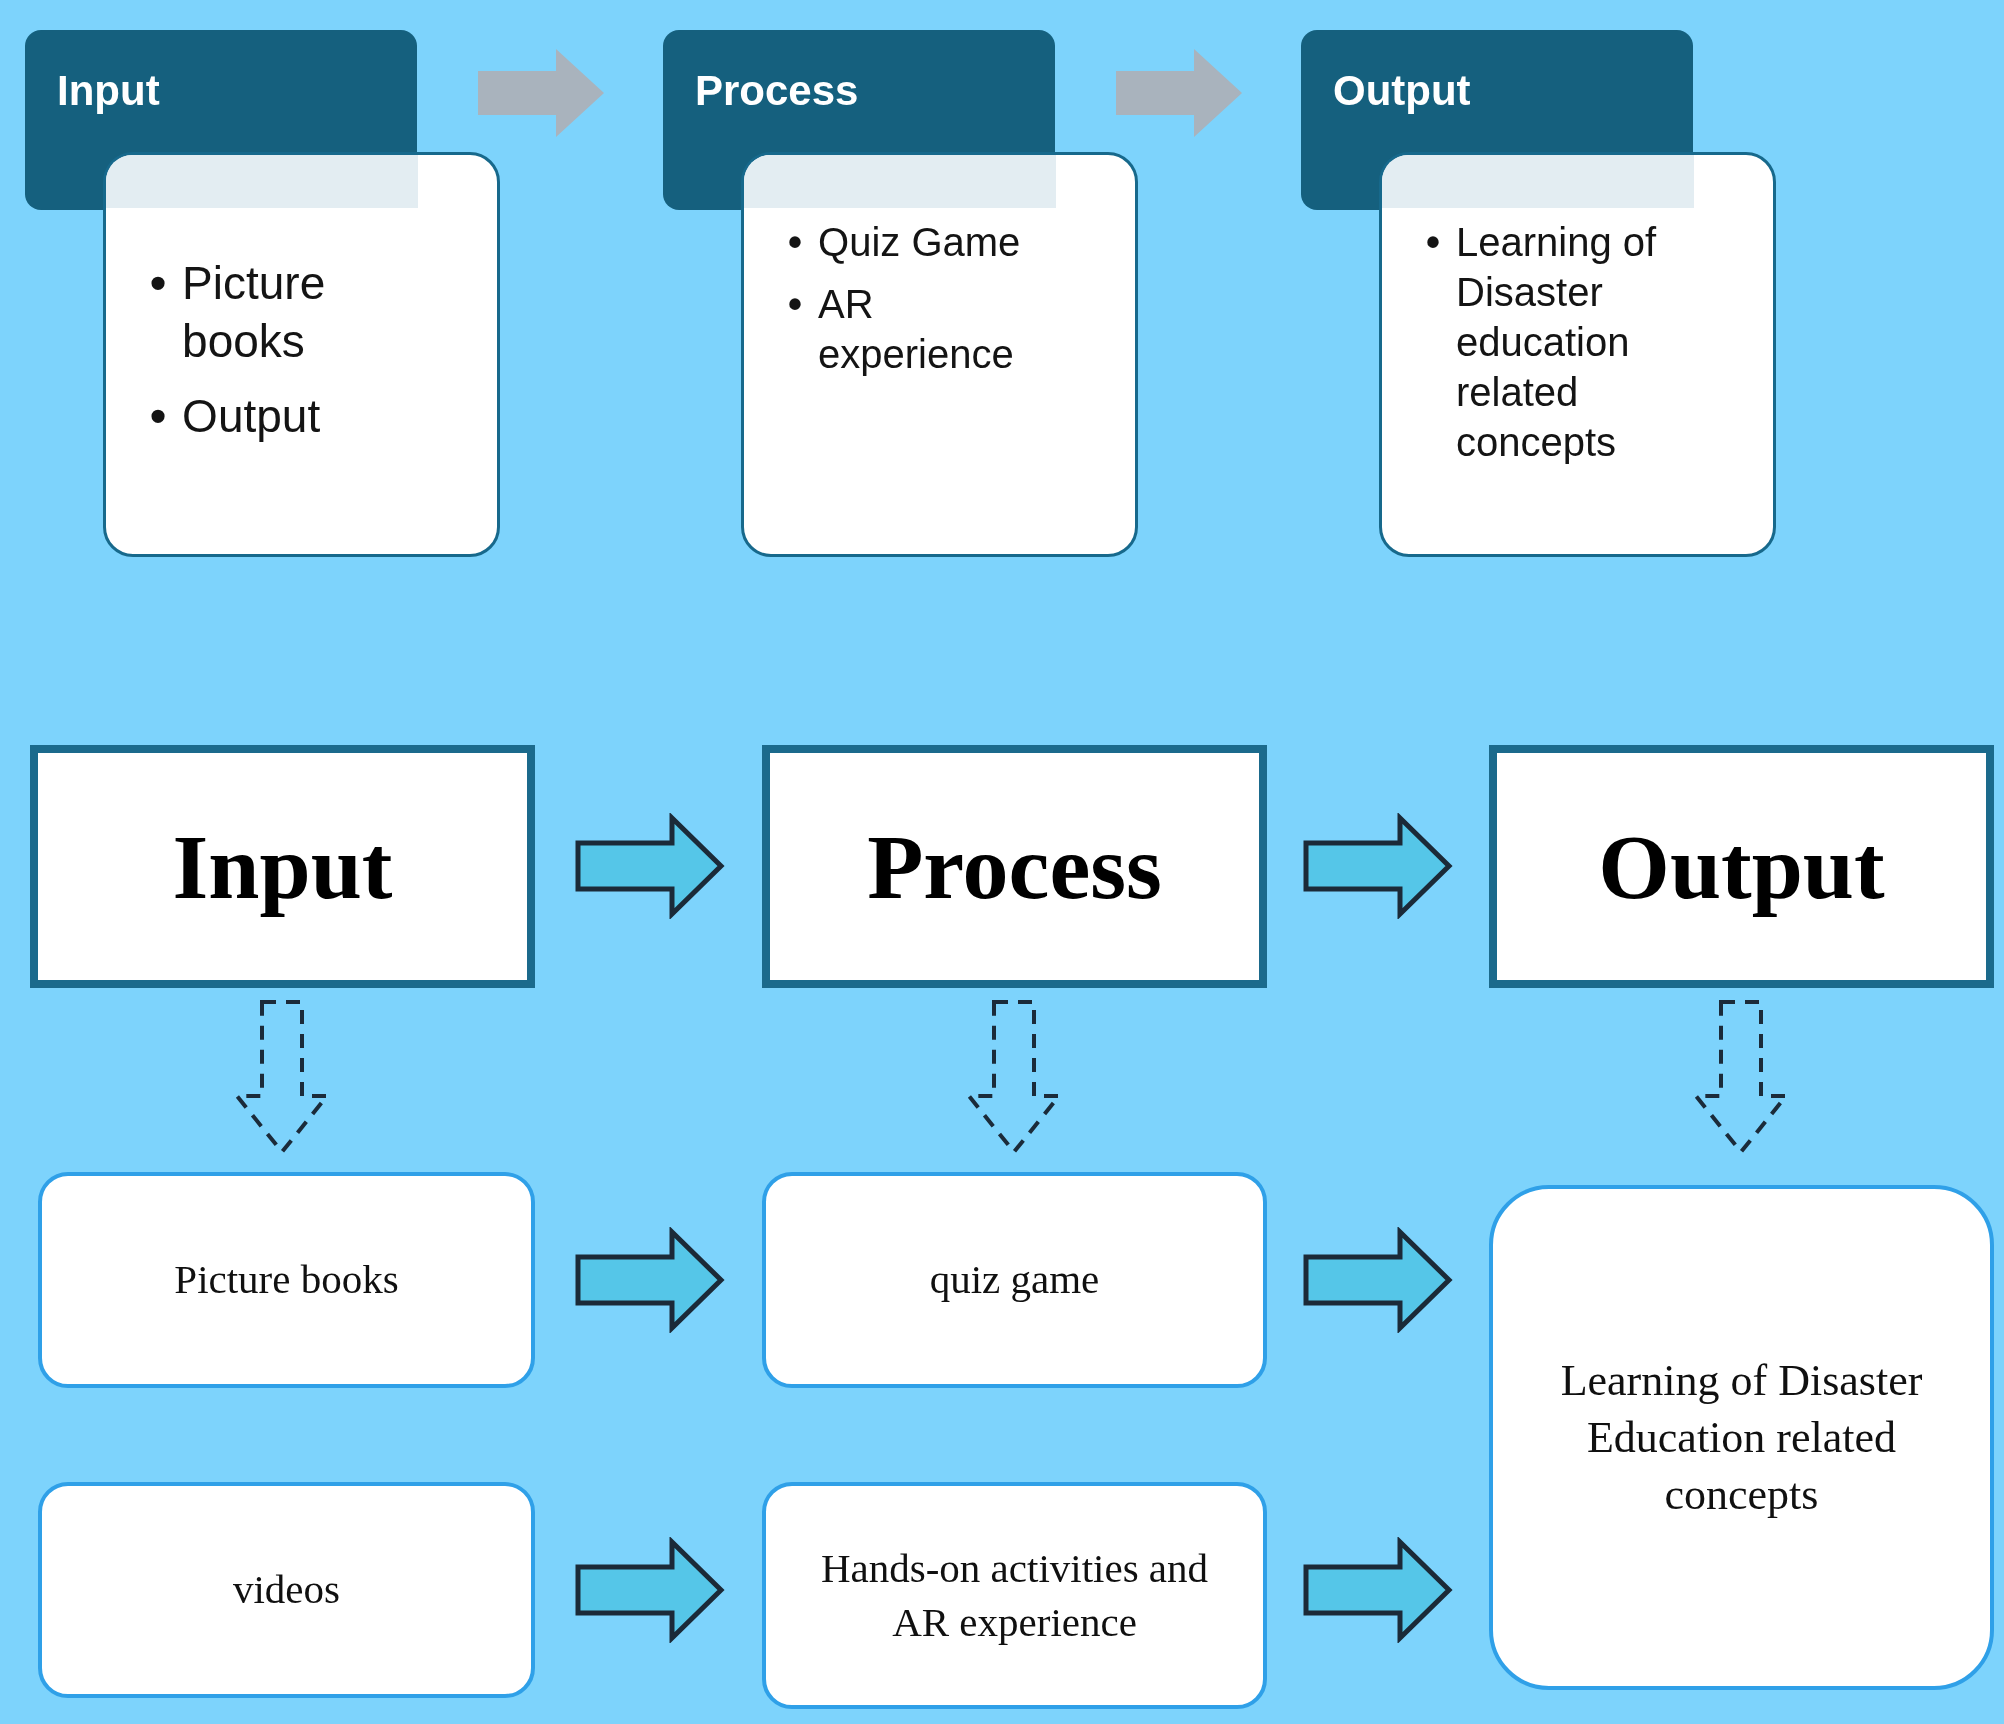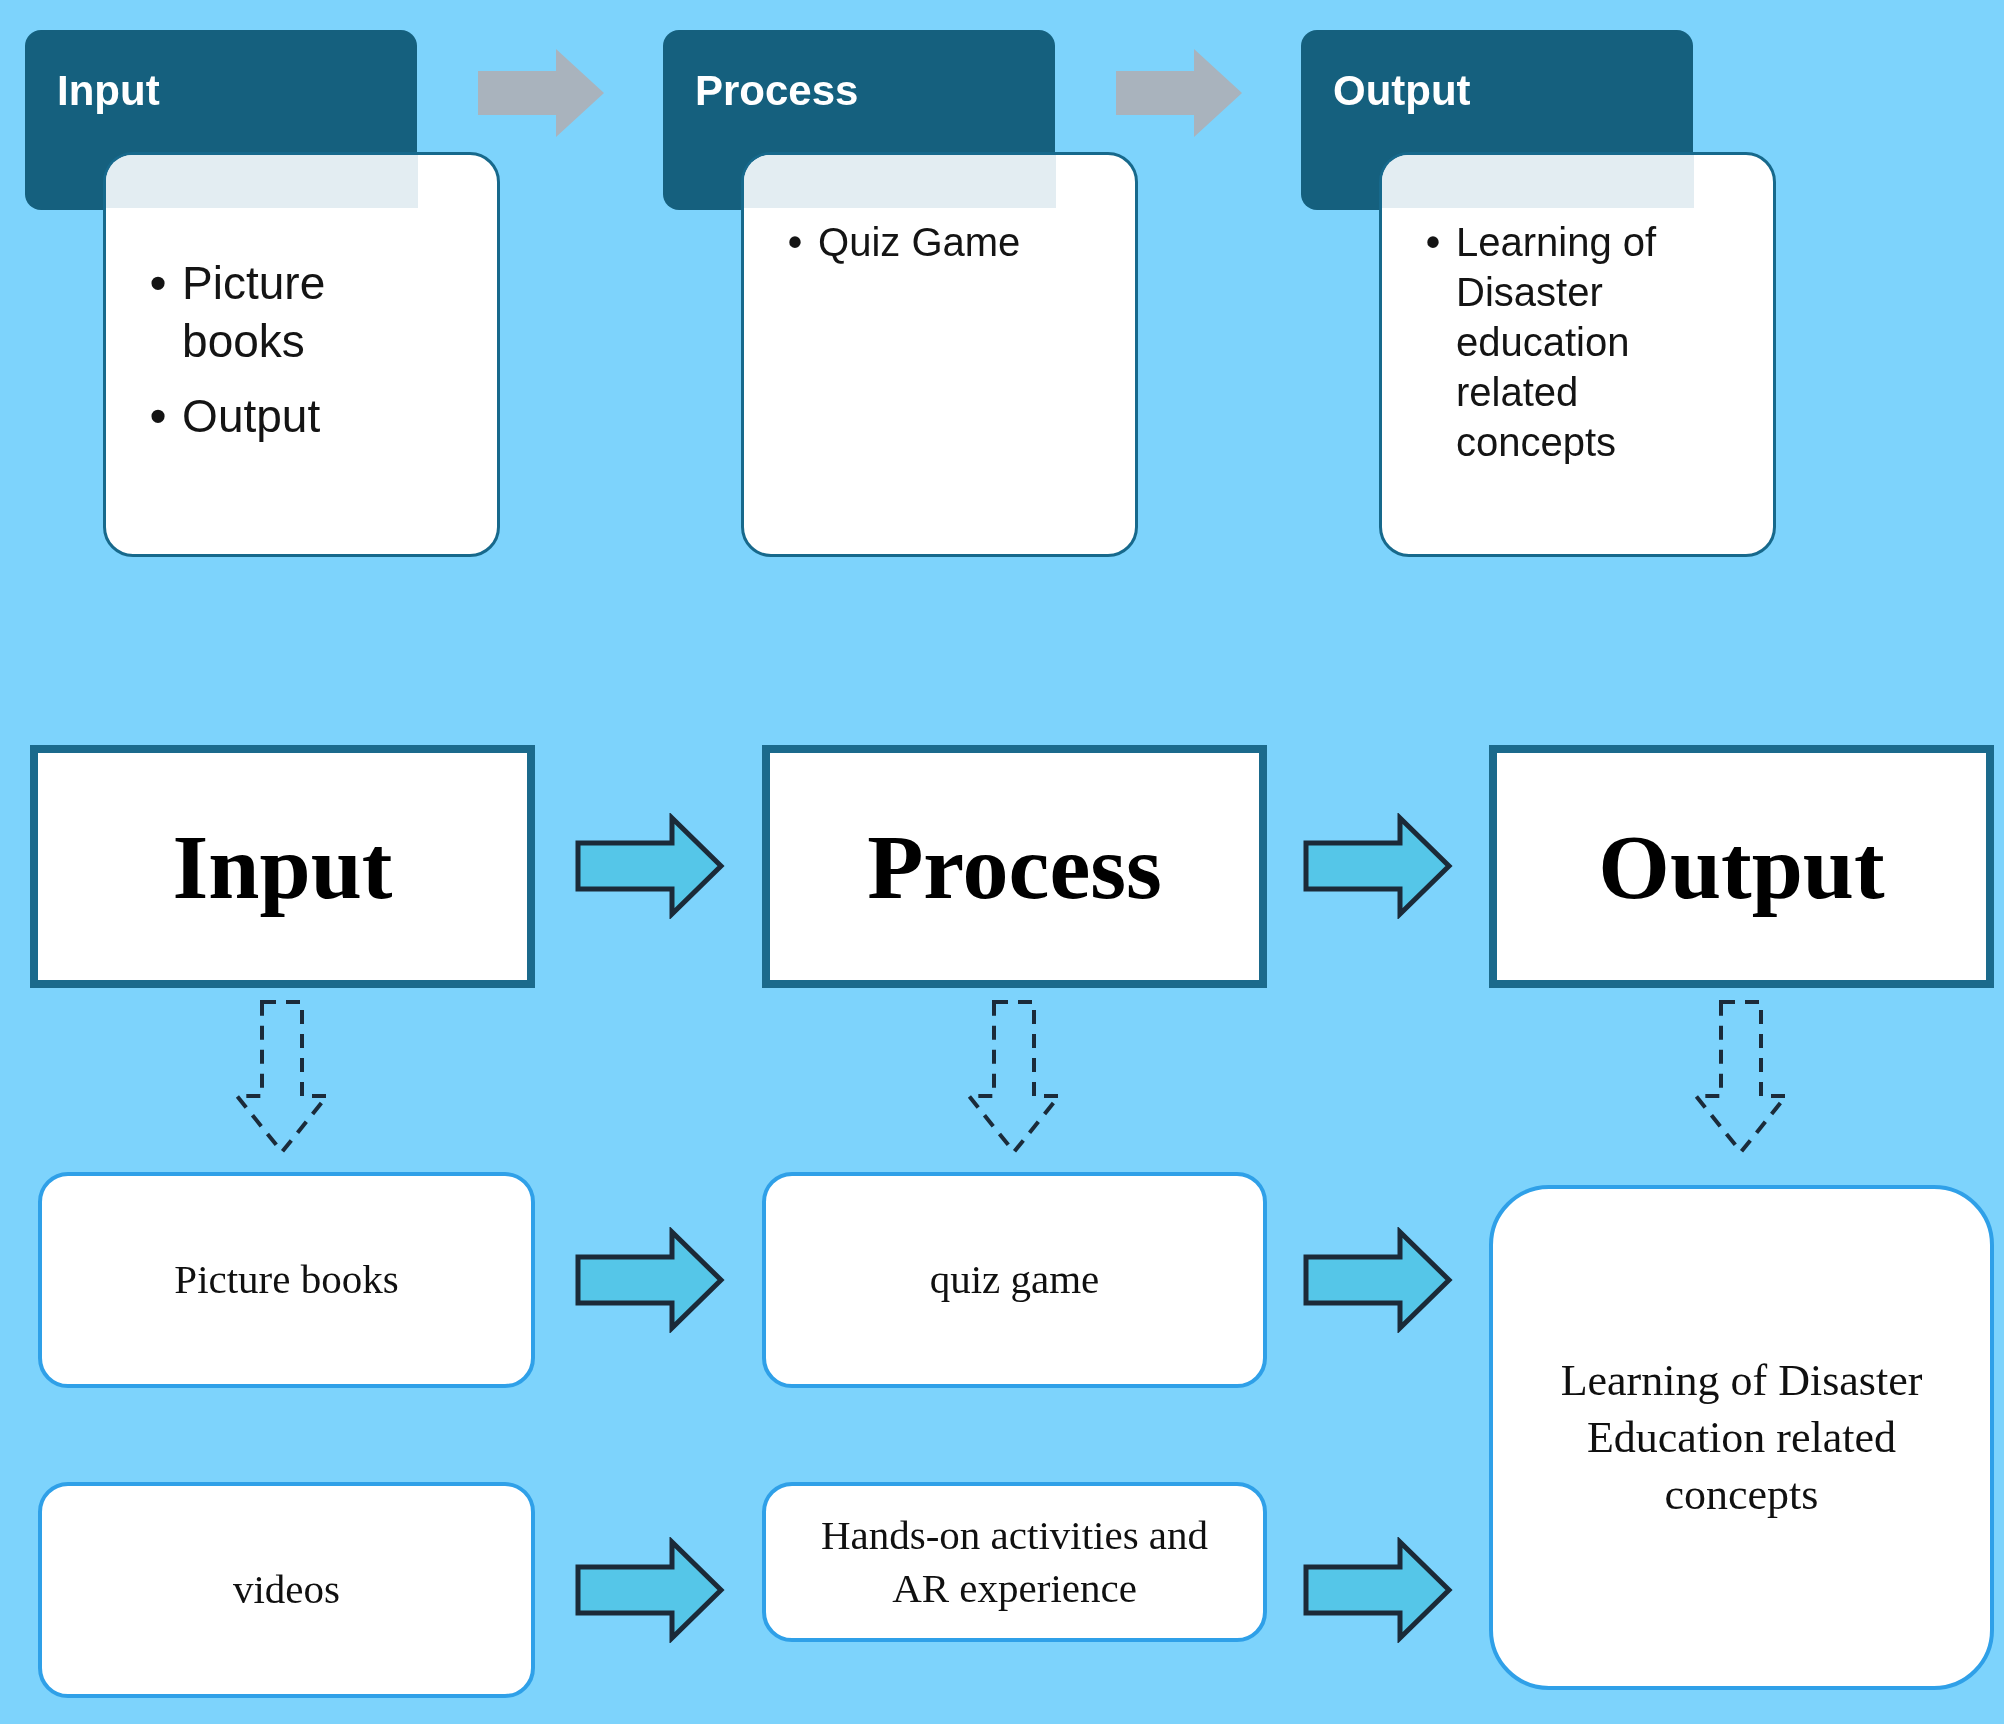--- a/index.html
+++ b/index.html
@@ -55,20 +55,23 @@
     <path d="M0 22 H78 V0 L126 44 L78 88 V66 H0 Z" fill="#A9B3BD"></path>
   </svg>
 
   <div class="hdr" style="left:663px;">Process</div>
   <div class="tcard" style="left:741px;">
     <div class="band"></div>
     <div class="titems">
       <div class="titem">
         <span class="tx" style="max-width:240px;">Quiz Game</span>
       </div>
+      <div class="titem">
+        <span class="tx" style="max-width:240px;">AR experience</span>
+      </div>
     </div>
   </div>
 
   <svg class="arrow" style="left:1116px;top:49px;" width="126" height="88" viewBox="0 0 126 88">
     <path d="M0 22 H78 V0 L126 44 L78 88 V66 H0 Z" fill="#A9B3BD"></path>
   </svg>
 
   <div class="hdr" style="left:1301px;">Output</div>
   <div class="tcard" style="left:1379px;">
     <div class="band"></div>
@@ -116,20 +119,20 @@
   <div class="sub" style="left:1489px;top:1185px;width:505px;height:505px;border-radius:60px;font-size:44px;">
     <span class="tx" style="max-width:430px;">Learning of Disaster Education related concepts</span>
   </div>
 
   <div class="sub" style="left:38px;top:1482px;width:497px;height:216px;">
     <span class="tx">videos</span>
   </div>
   <svg class="arrow" style="left:575px;top:1537px;" width="150" height="106" viewBox="0 0 150 106">
     <path d="M3 30 H97 V5 L146 53 L97 101 V76 H3 Z" fill="#55C6E8" stroke="#1B2A38" stroke-width="5"></path>
   </svg>
-  <div class="sub" style="left:762px;top:1482px;width:505px;height:160px;">
+  <div class="sub" style="left:762px;top:1482px;width:505px;height:227px;">
     <span class="tx" style="max-width:410px;">Hands-on activities and AR experience</span>
   </div>
   <svg class="arrow" style="left:1303px;top:1537px;" width="150" height="106" viewBox="0 0 150 106">
     <path d="M3 30 H97 V5 L146 53 L97 101 V76 H3 Z" fill="#55C6E8" stroke="#1B2A38" stroke-width="5"></path>
   </svg>
 
 </div>
 
 </body></html>

